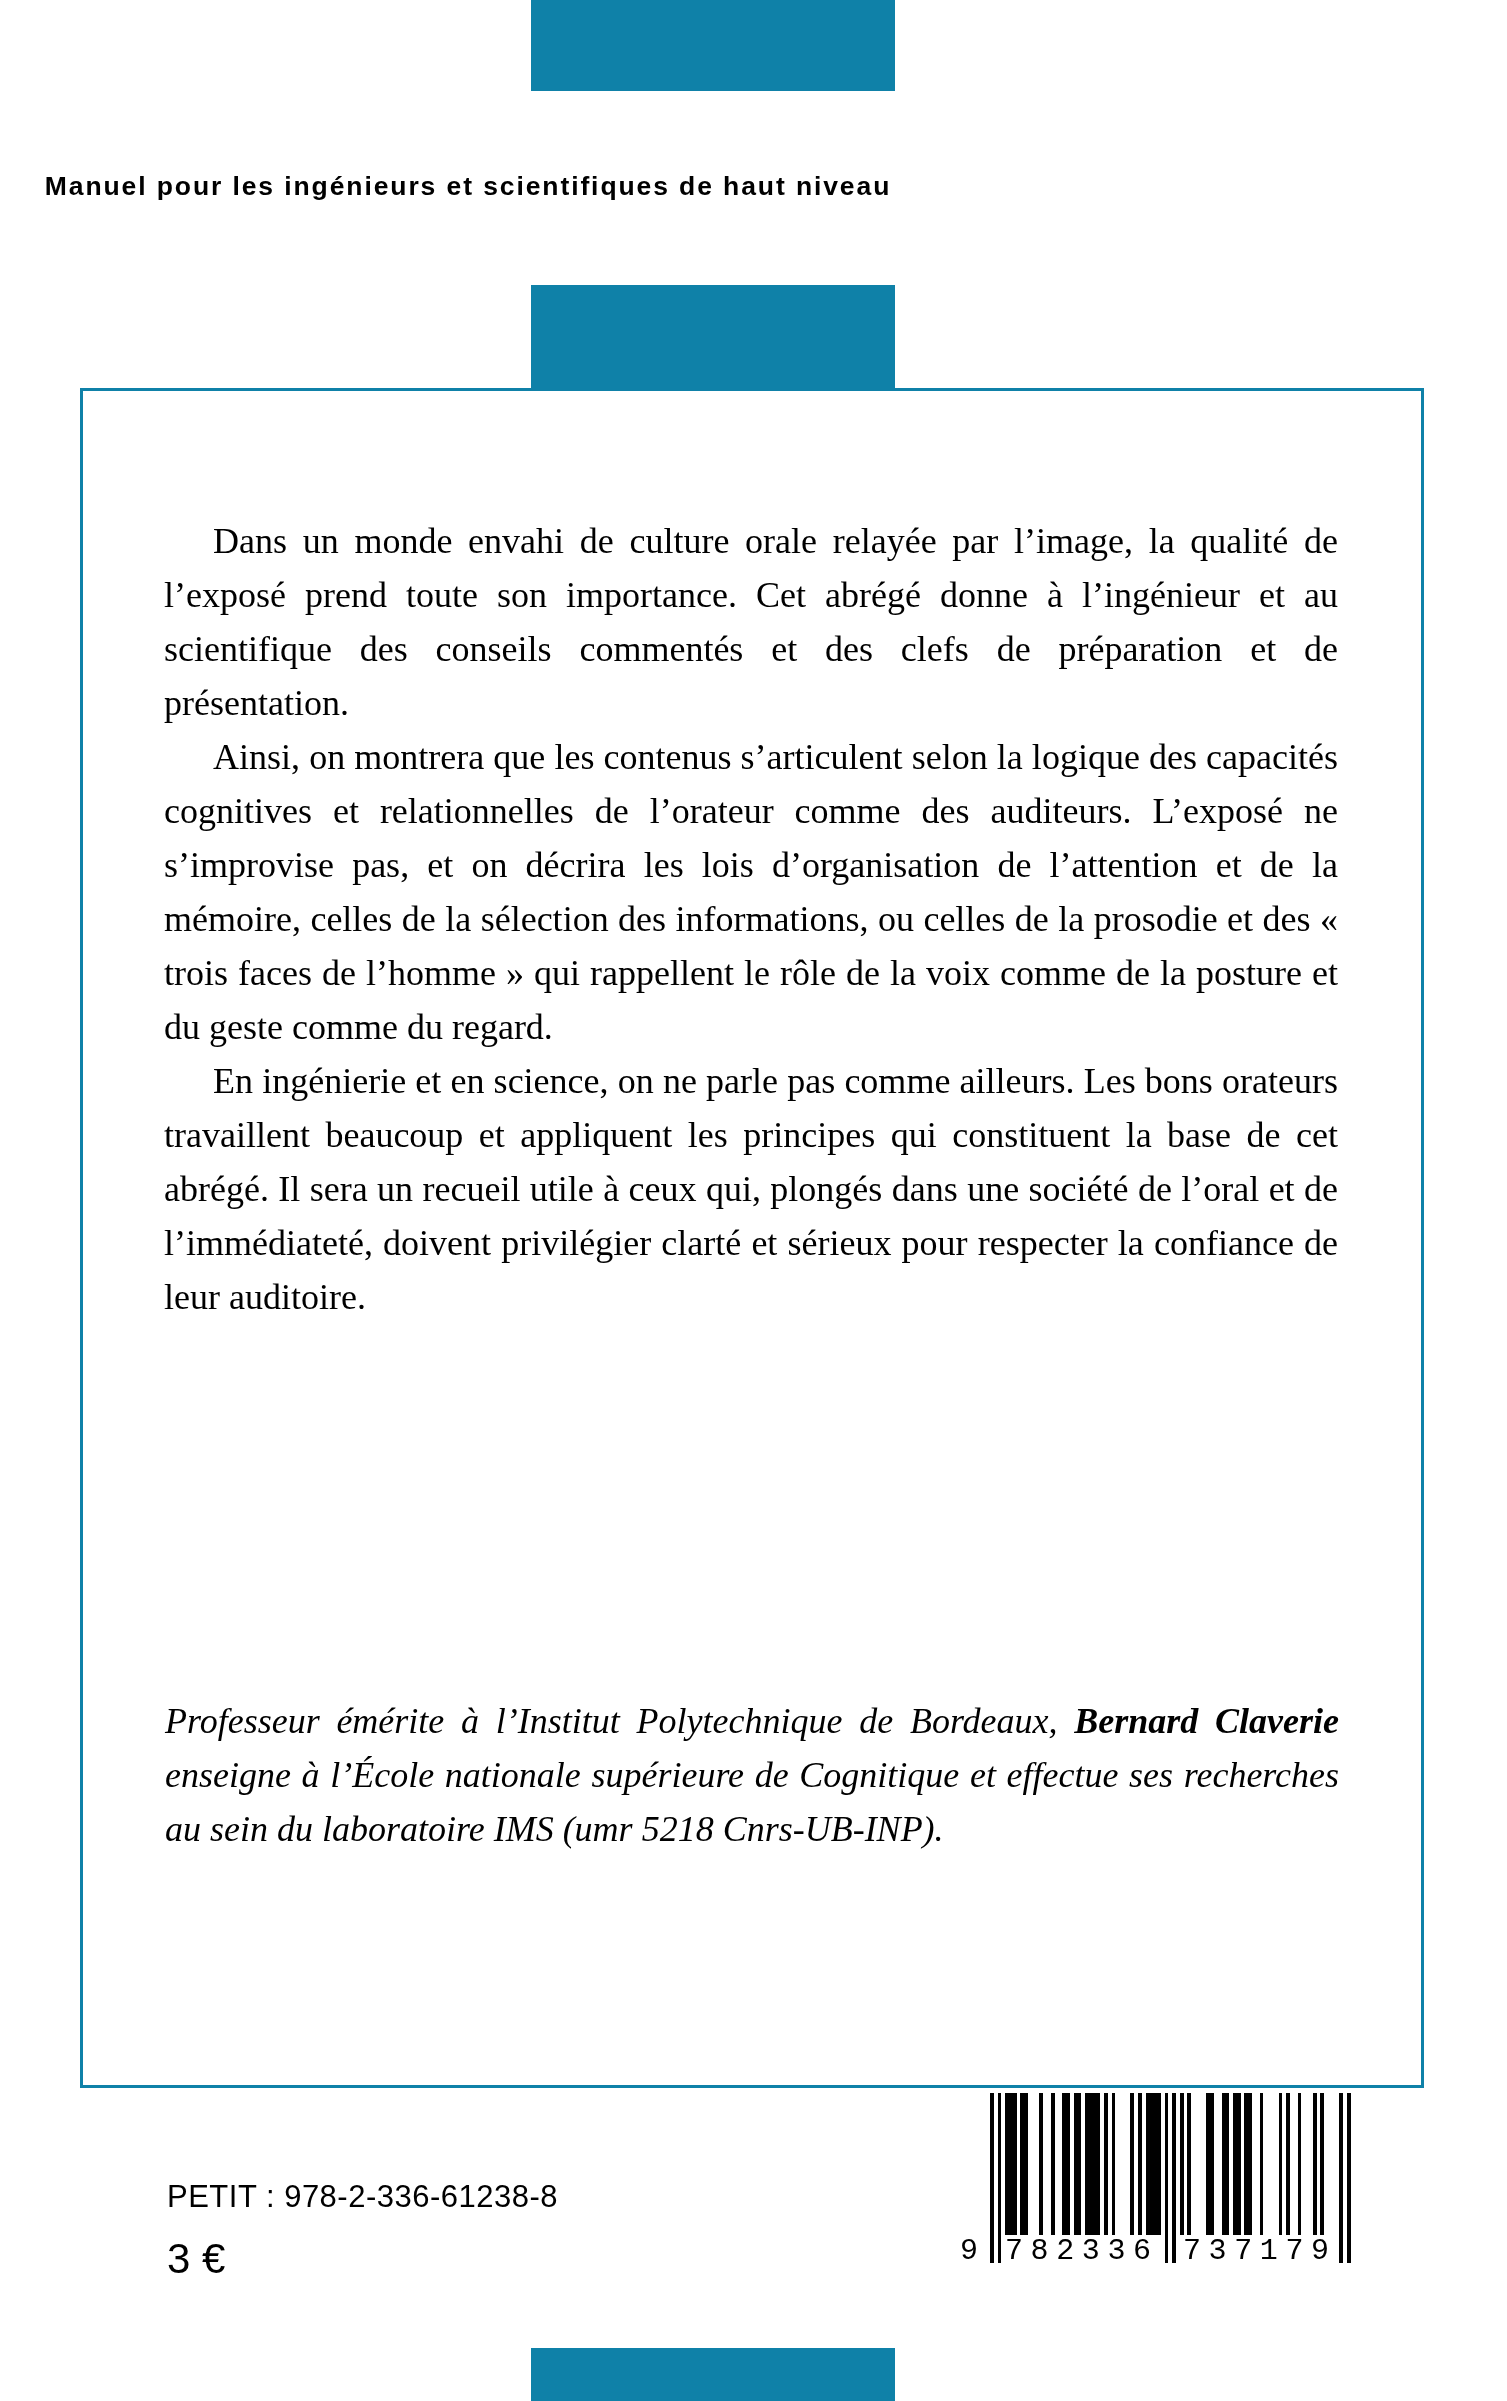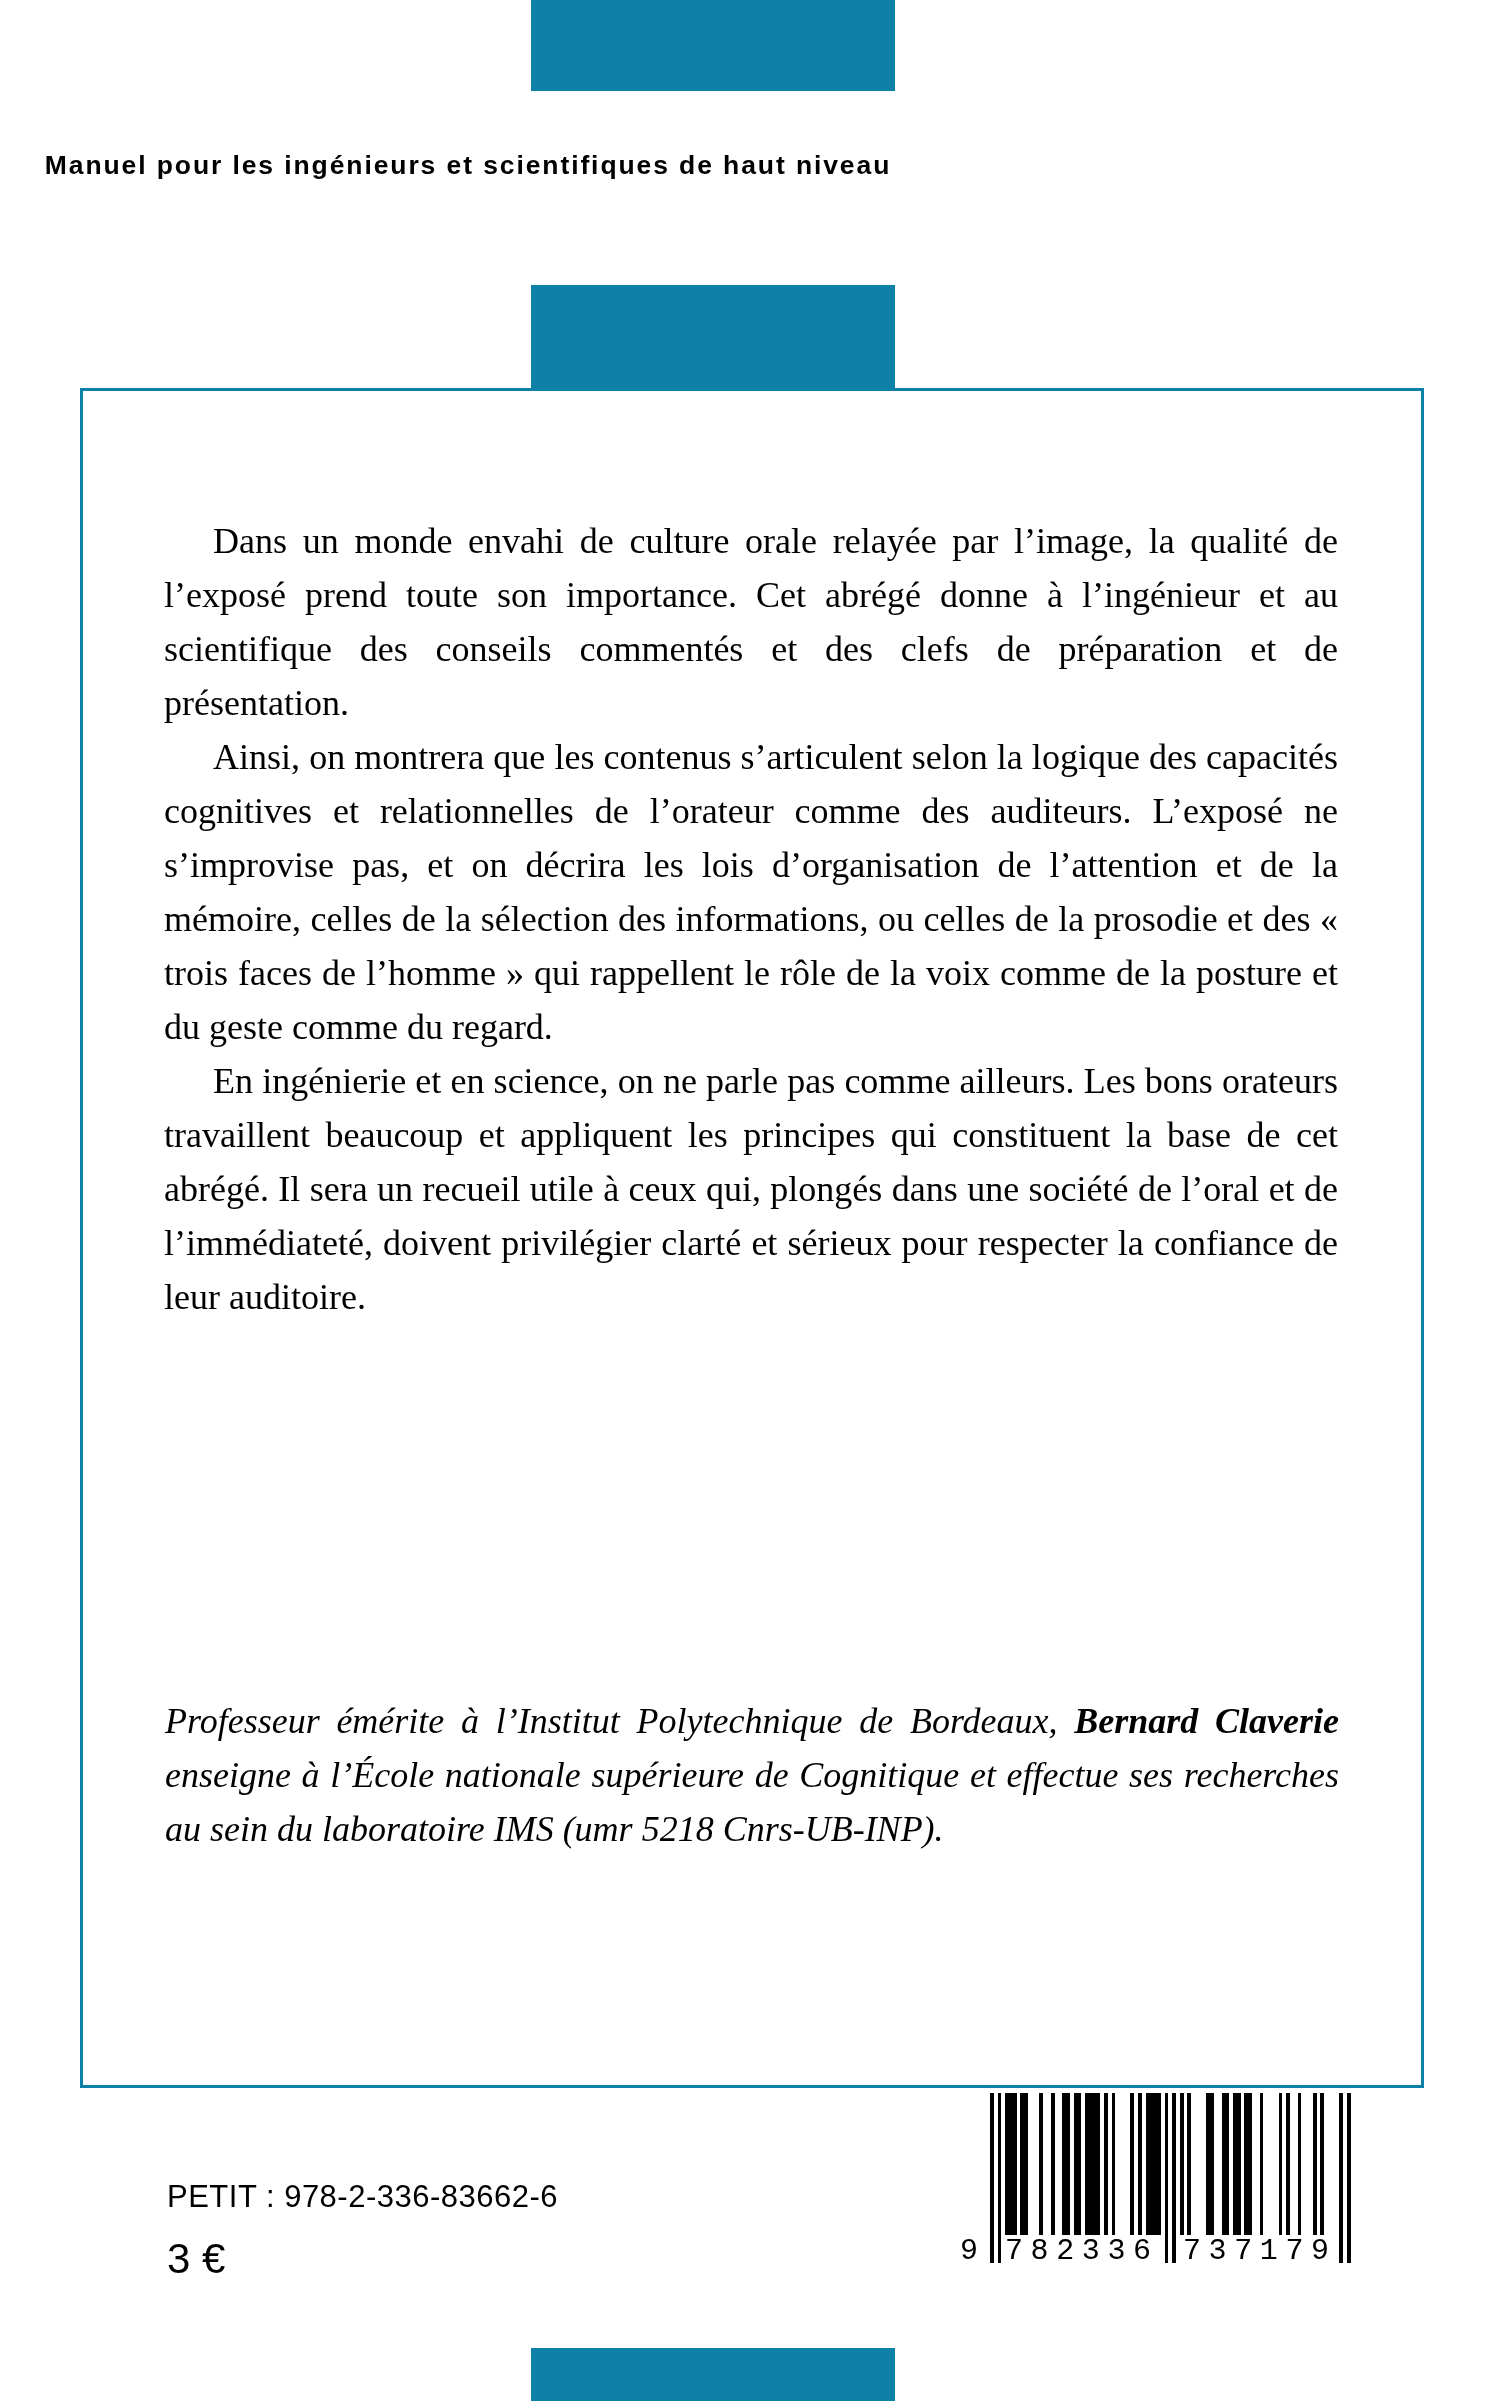--- a/index.html
+++ b/index.html
@@ -15,21 +15,21 @@
   .band-top{ top:0; height:91px; }
   .band-mid{ top:285px; height:106px; z-index:2; }
   .band-bottom{ top:2348px; height:54px; }
 
   .head{
     position:absolute; left:468px; top:150px; transform:translateX(-50%);
     text-align:center; white-space:nowrap;
     font-family:"Liberation Sans", sans-serif;
   }
   .title{ font-size:44px; font-weight:700; letter-spacing:0.9px; line-height:1.1; }
-  .subtitle{ font-size:26.5px; font-weight:700; letter-spacing:1.9px; }
+  .subtitle{ margin-top:21px; font-size:26.5px; font-weight:700; letter-spacing:1.9px; }
 
   .frame{
     position:absolute; left:80px; top:388px; width:1344px; height:1700px;
     border:3.8px solid var(--accent); z-index:1;
   }
   .bodytext{
     position:absolute; left:81px; top:123px; width:1174px;
     font-size:36px; line-height:54px; text-align:justify;
   }
   .bodytext p{ margin:0; text-indent:49px; }
@@ -78,21 +78,21 @@
     <div class="bodytext">
       <p>Dans un monde envahi de culture orale relayée par l’image, la qualité de l’exposé prend toute son importance. Cet abrégé donne à l’ingénieur et au scientifique des conseils commentés et des clefs de préparation et de présentation.</p>
       <p>Ainsi, on montrera que les contenus s’articulent selon la logique des capacités cognitives et relationnelles de l’orateur comme des auditeurs. L’exposé ne s’improvise pas, et on décrira les lois d’organisation de l’attention et de la mémoire, celles de la sélection des informations, ou celles de la prosodie et des « trois faces de l’homme » qui rappellent le rôle de la voix comme de la posture et du geste comme du regard.</p>
       <p>En ingénierie et en science, on ne parle pas comme ailleurs. Les bons orateurs travaillent beaucoup et appliquent les principes qui constituent la base de cet abrégé. Il sera un recueil utile à ceux qui, plongés dans une société de l’oral et de l’immédiateté, doivent privilégier clarté et sérieux pour respecter la confiance de leur auditoire.</p>
     </div>
     <p class="author"><span>Professeur émérite à l’Institut Polytechnique de Bordeaux, </span><b>Bernard Claverie</b><span> enseigne à l’École nationale supérieure de Cognitique et effectue ses recherches au sein du laboratoire IMS (umr 5218 Cnrs-UB-INP).</span></p>
   </div>
 
   <div class="isbn">
     <span>PETIT :</span>
-    <span>978-2-336-83662-6</span>
+    <span>978-2-336-61238-8</span>
   </div>
 
   <div class="price">3 €</div>
 
   <div class="barcode">
     <div class="bars" id="bars">
         <div class="m on tall"></div>
         <div class="m tall"></div>
         <div class="m on tall"></div>
         <div class="m"></div>

